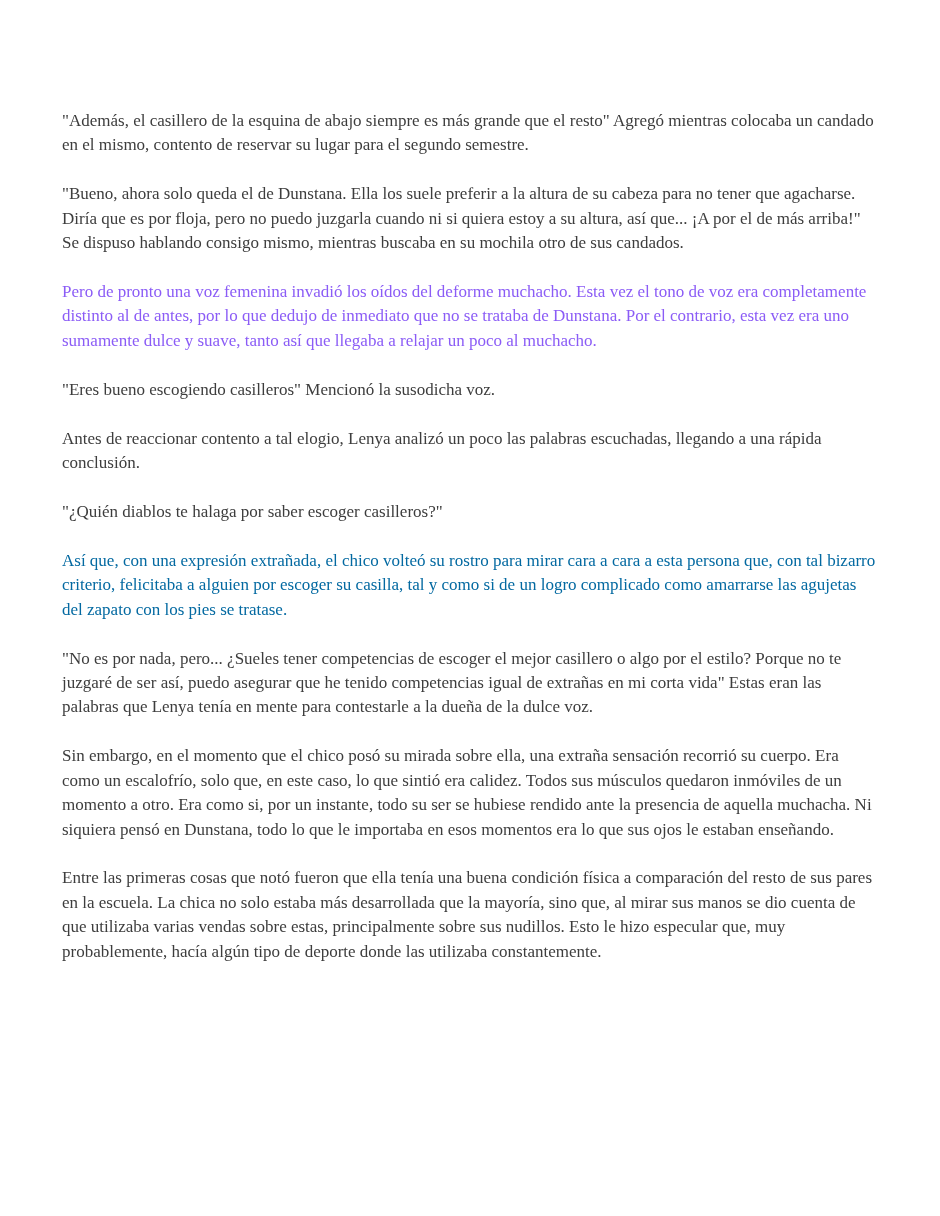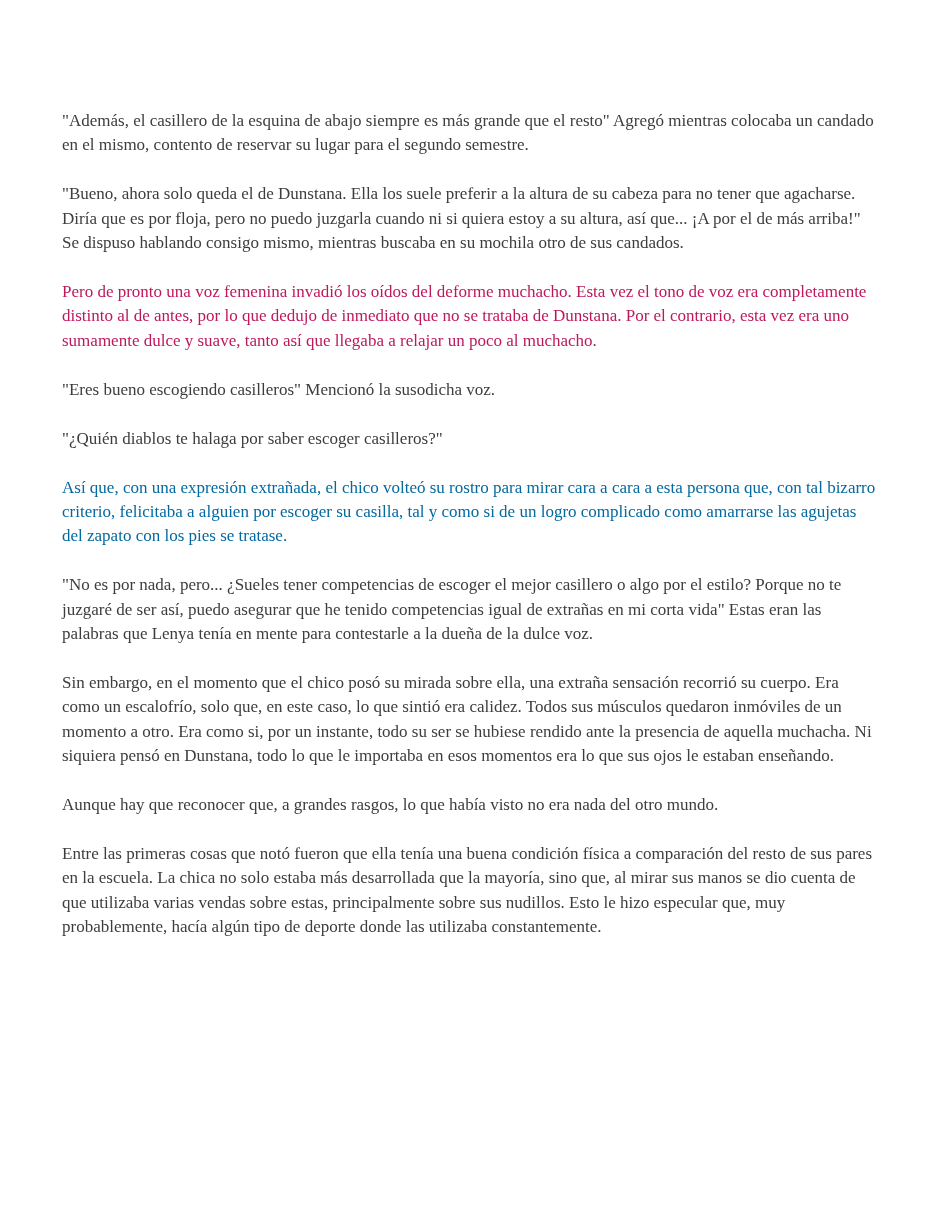--- a/index.html
+++ b/index.html
@@ -28,22 +28,22 @@
     word-spacing: normal;
   }
 </style>
 </head>
 <body style="background: rgb(255, 255, 255);">
 
 <div class="reader-page">
   <div class="chapter-content">
     <p style="color: rgb(61, 61, 61);">"Además, el casillero de la esquina de abajo siempre es más grande que el resto" Agregó mientras colocaba un candado en el mismo, contento de reservar su lugar para el segundo semestre.</p>
     <p style="color: rgb(61, 61, 61);">"Bueno, ahora solo queda el de Dunstana. Ella los suele preferir a la altura de su cabeza para no tener que agacharse. Diría que es por floja, pero no puedo juzgarla cuando ni si quiera estoy a su altura, así que... ¡A por el de más arriba!" Se dispuso hablando consigo mismo, mientras buscaba en su mochila otro de sus candados.</p>
-    <p style="color: #be185d;">Pero de pronto una voz femenina invadió los oídos del deforme muchacho. Esta vez el tono de voz era completamente distinto al de antes, por lo que dedujo de inmediato que no se trataba de Dunstana. Por el contrario, esta vez era uno sumamente dulce y suave, tanto así que llegaba a relajar un poco al muchacho.</p>
+    <p style="color: #8b5cf6;">Pero de pronto una voz femenina invadió los oídos del deforme muchacho. Esta vez el tono de voz era completamente distinto al de antes, por lo que dedujo de inmediato que no se trataba de Dunstana. Por el contrario, esta vez era uno sumamente dulce y suave, tanto así que llegaba a relajar un poco al muchacho.</p>
     <p style="color: rgb(61, 61, 61);">"Eres bueno escogiendo casilleros" Mencionó la susodicha voz.</p>
+    <p style="color: rgb(61, 61, 61);">Antes de reaccionar contento a tal elogio, Lenya analizó un poco las palabras escuchadas, llegando a una rápida conclusión.</p>
     <p style="color: rgb(61, 61, 61);">"¿Quién diablos te halaga por saber escoger casilleros?"</p>
     <p style="color: #0369a1;">Así que, con una expresión extrañada, el chico volteó su rostro para mirar cara a cara a esta persona que, con tal bizarro criterio, felicitaba a alguien por escoger su casilla, tal y como si de un logro complicado como amarrarse las agujetas del zapato con los pies se tratase.</p>
     <p style="color: rgb(61, 61, 61);">"No es por nada, pero... ¿Sueles tener competencias de escoger el mejor casillero o algo por el estilo? Porque no te juzgaré de ser así, puedo asegurar que he tenido competencias igual de extrañas en mi corta vida" Estas eran las palabras que Lenya tenía en mente para contestarle a la dueña de la dulce voz.</p>
     <p style="color: rgb(61, 61, 61);">Sin embargo, en el momento que el chico posó su mirada sobre ella, una extraña sensación recorrió su cuerpo. Era como un escalofrío, solo que, en este caso, lo que sintió era calidez. Todos sus músculos quedaron inmóviles de un momento a otro. Era como si, por un instante, todo su ser se hubiese rendido ante la presencia de aquella muchacha. Ni siquiera pensó en Dunstana, todo lo que le importaba en esos momentos era lo que sus ojos le estaban enseñando.</p>
-    <p style="color: rgb(61, 61, 61);">Aunque hay que reconocer que, a grandes rasgos, lo que había visto no era nada del otro mundo.</p>
     <p style="color: rgb(61, 61, 61);">Entre las primeras cosas que notó fueron que ella tenía una buena condición física a comparación del resto de sus pares en la escuela. La chica no solo estaba más desarrollada que la mayoría, sino que, al mirar sus manos se dio cuenta de que utilizaba varias vendas sobre estas, principalmente sobre sus nudillos. Esto le hizo especular que, muy probablemente, hacía algún tipo de deporte donde las utilizaba constantemente.</p>
   </div>
 </div>
 
 </body></html>

